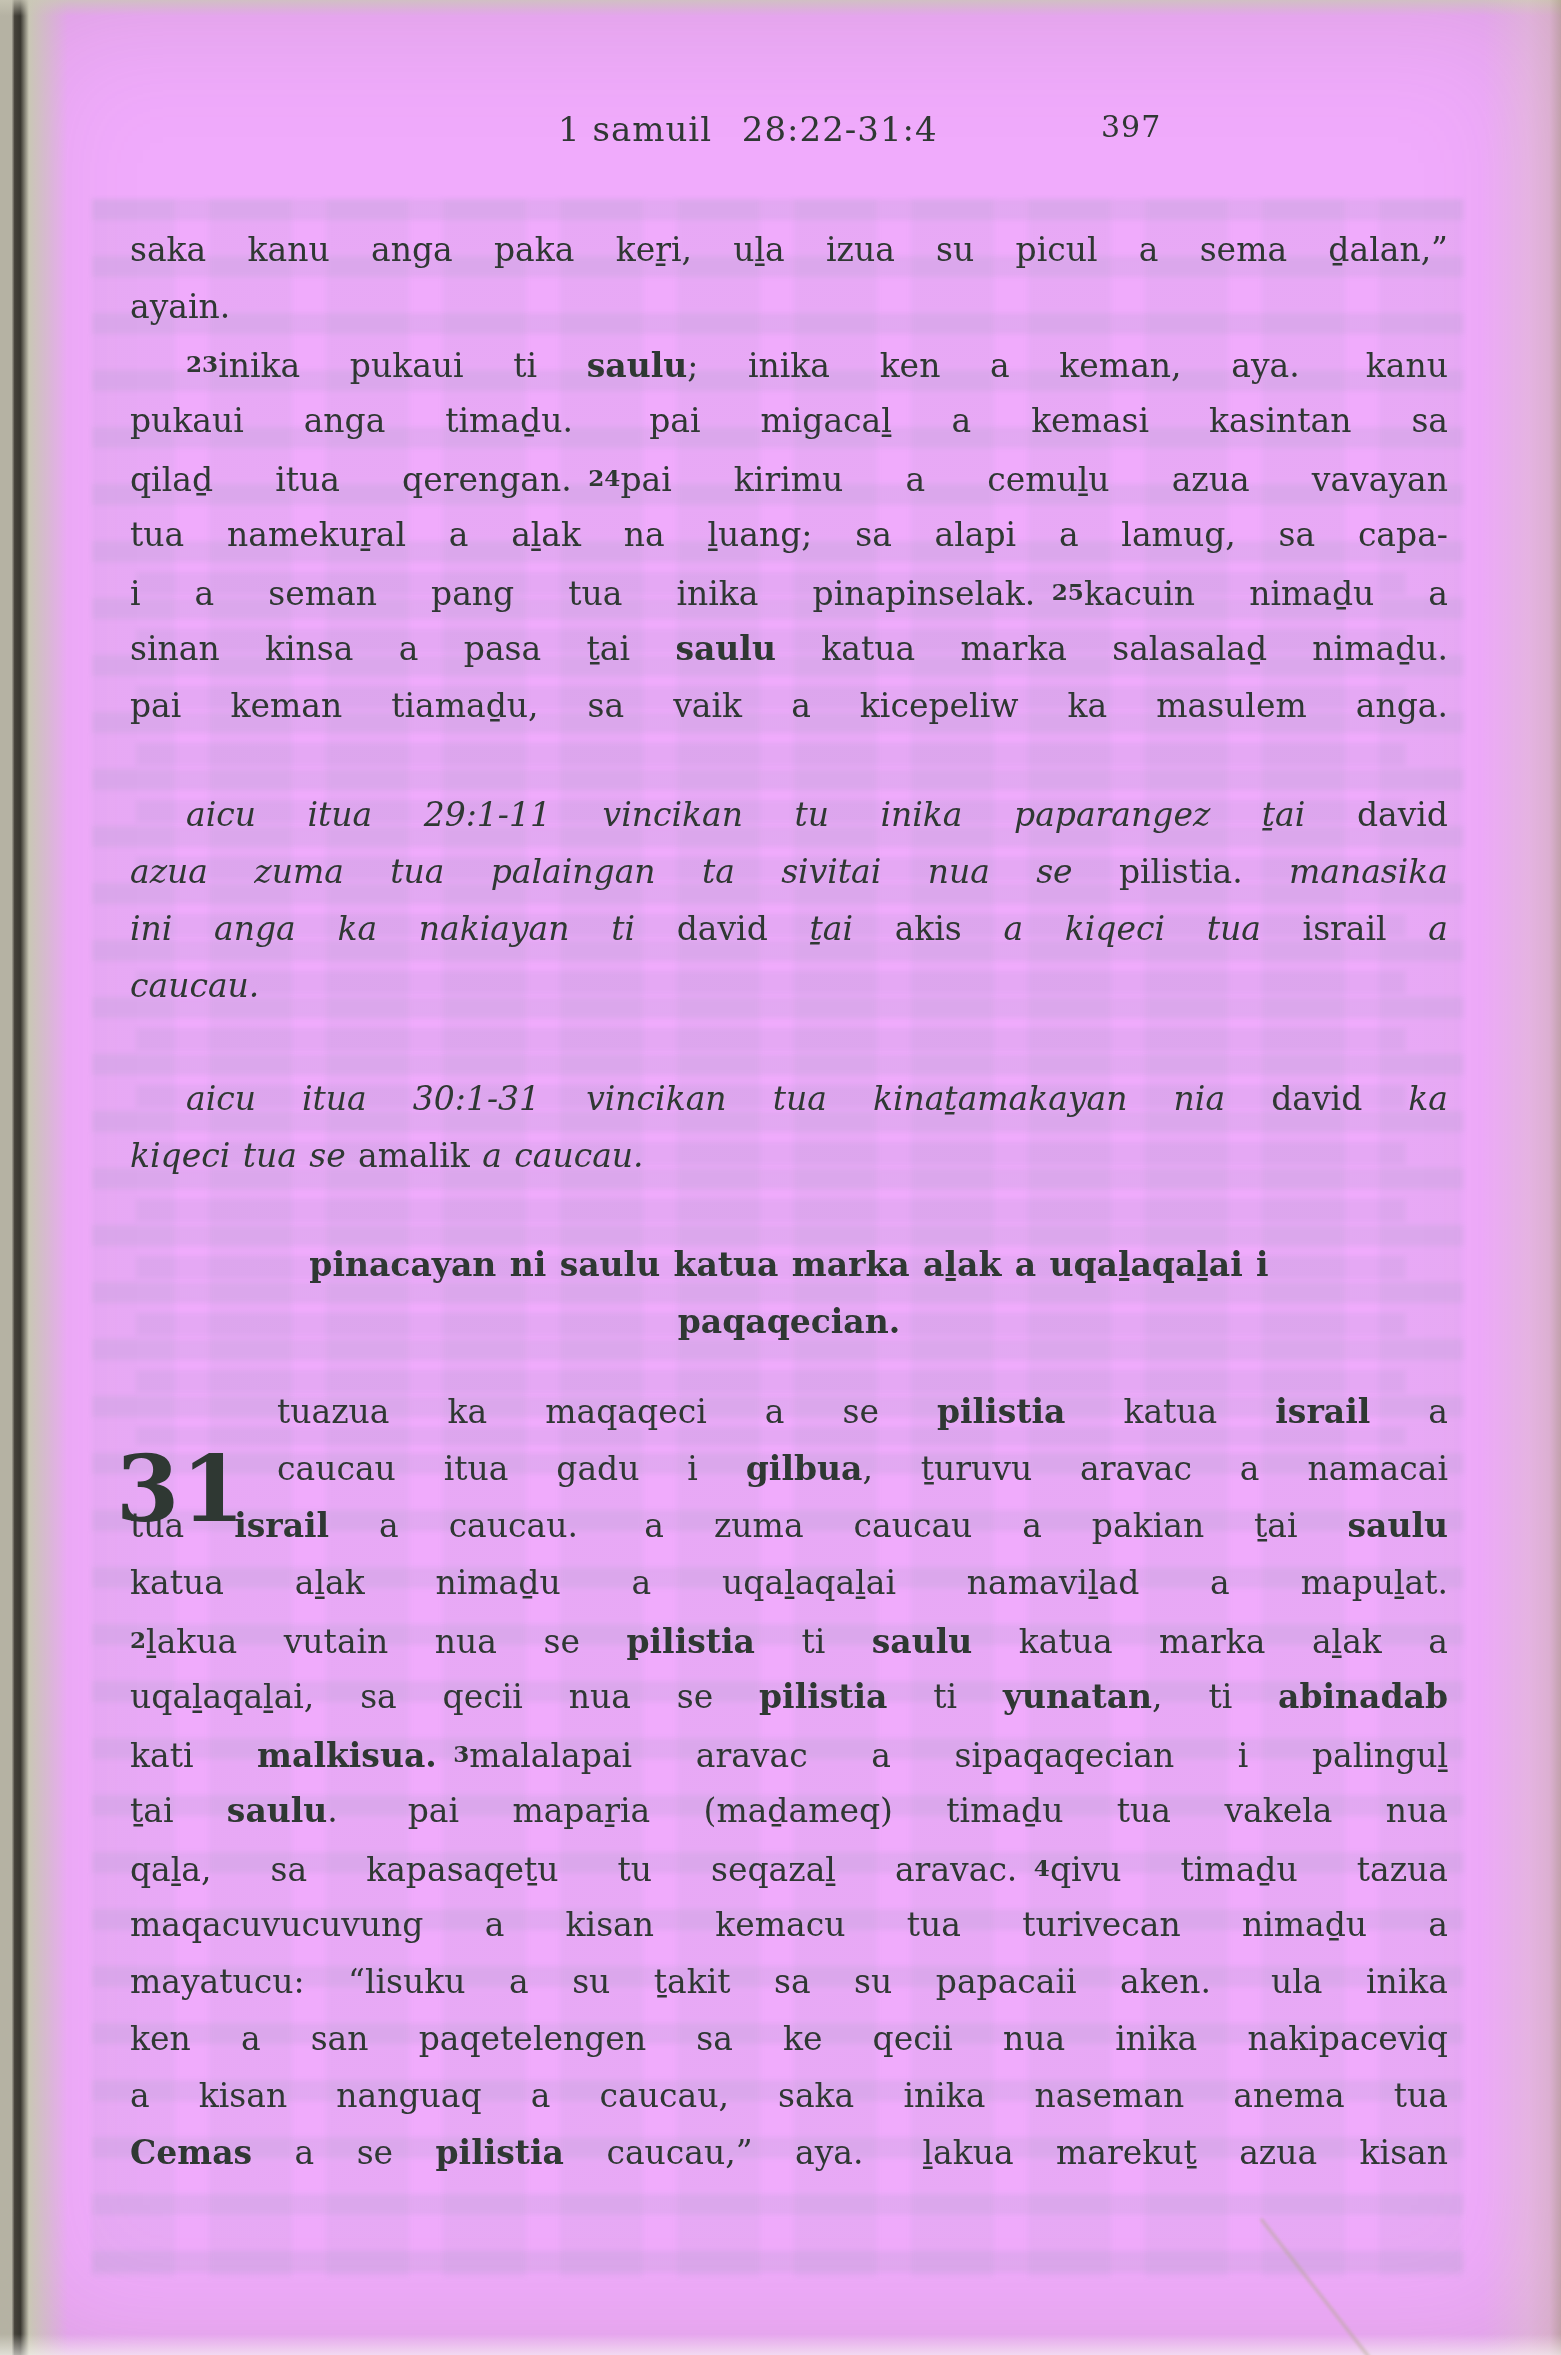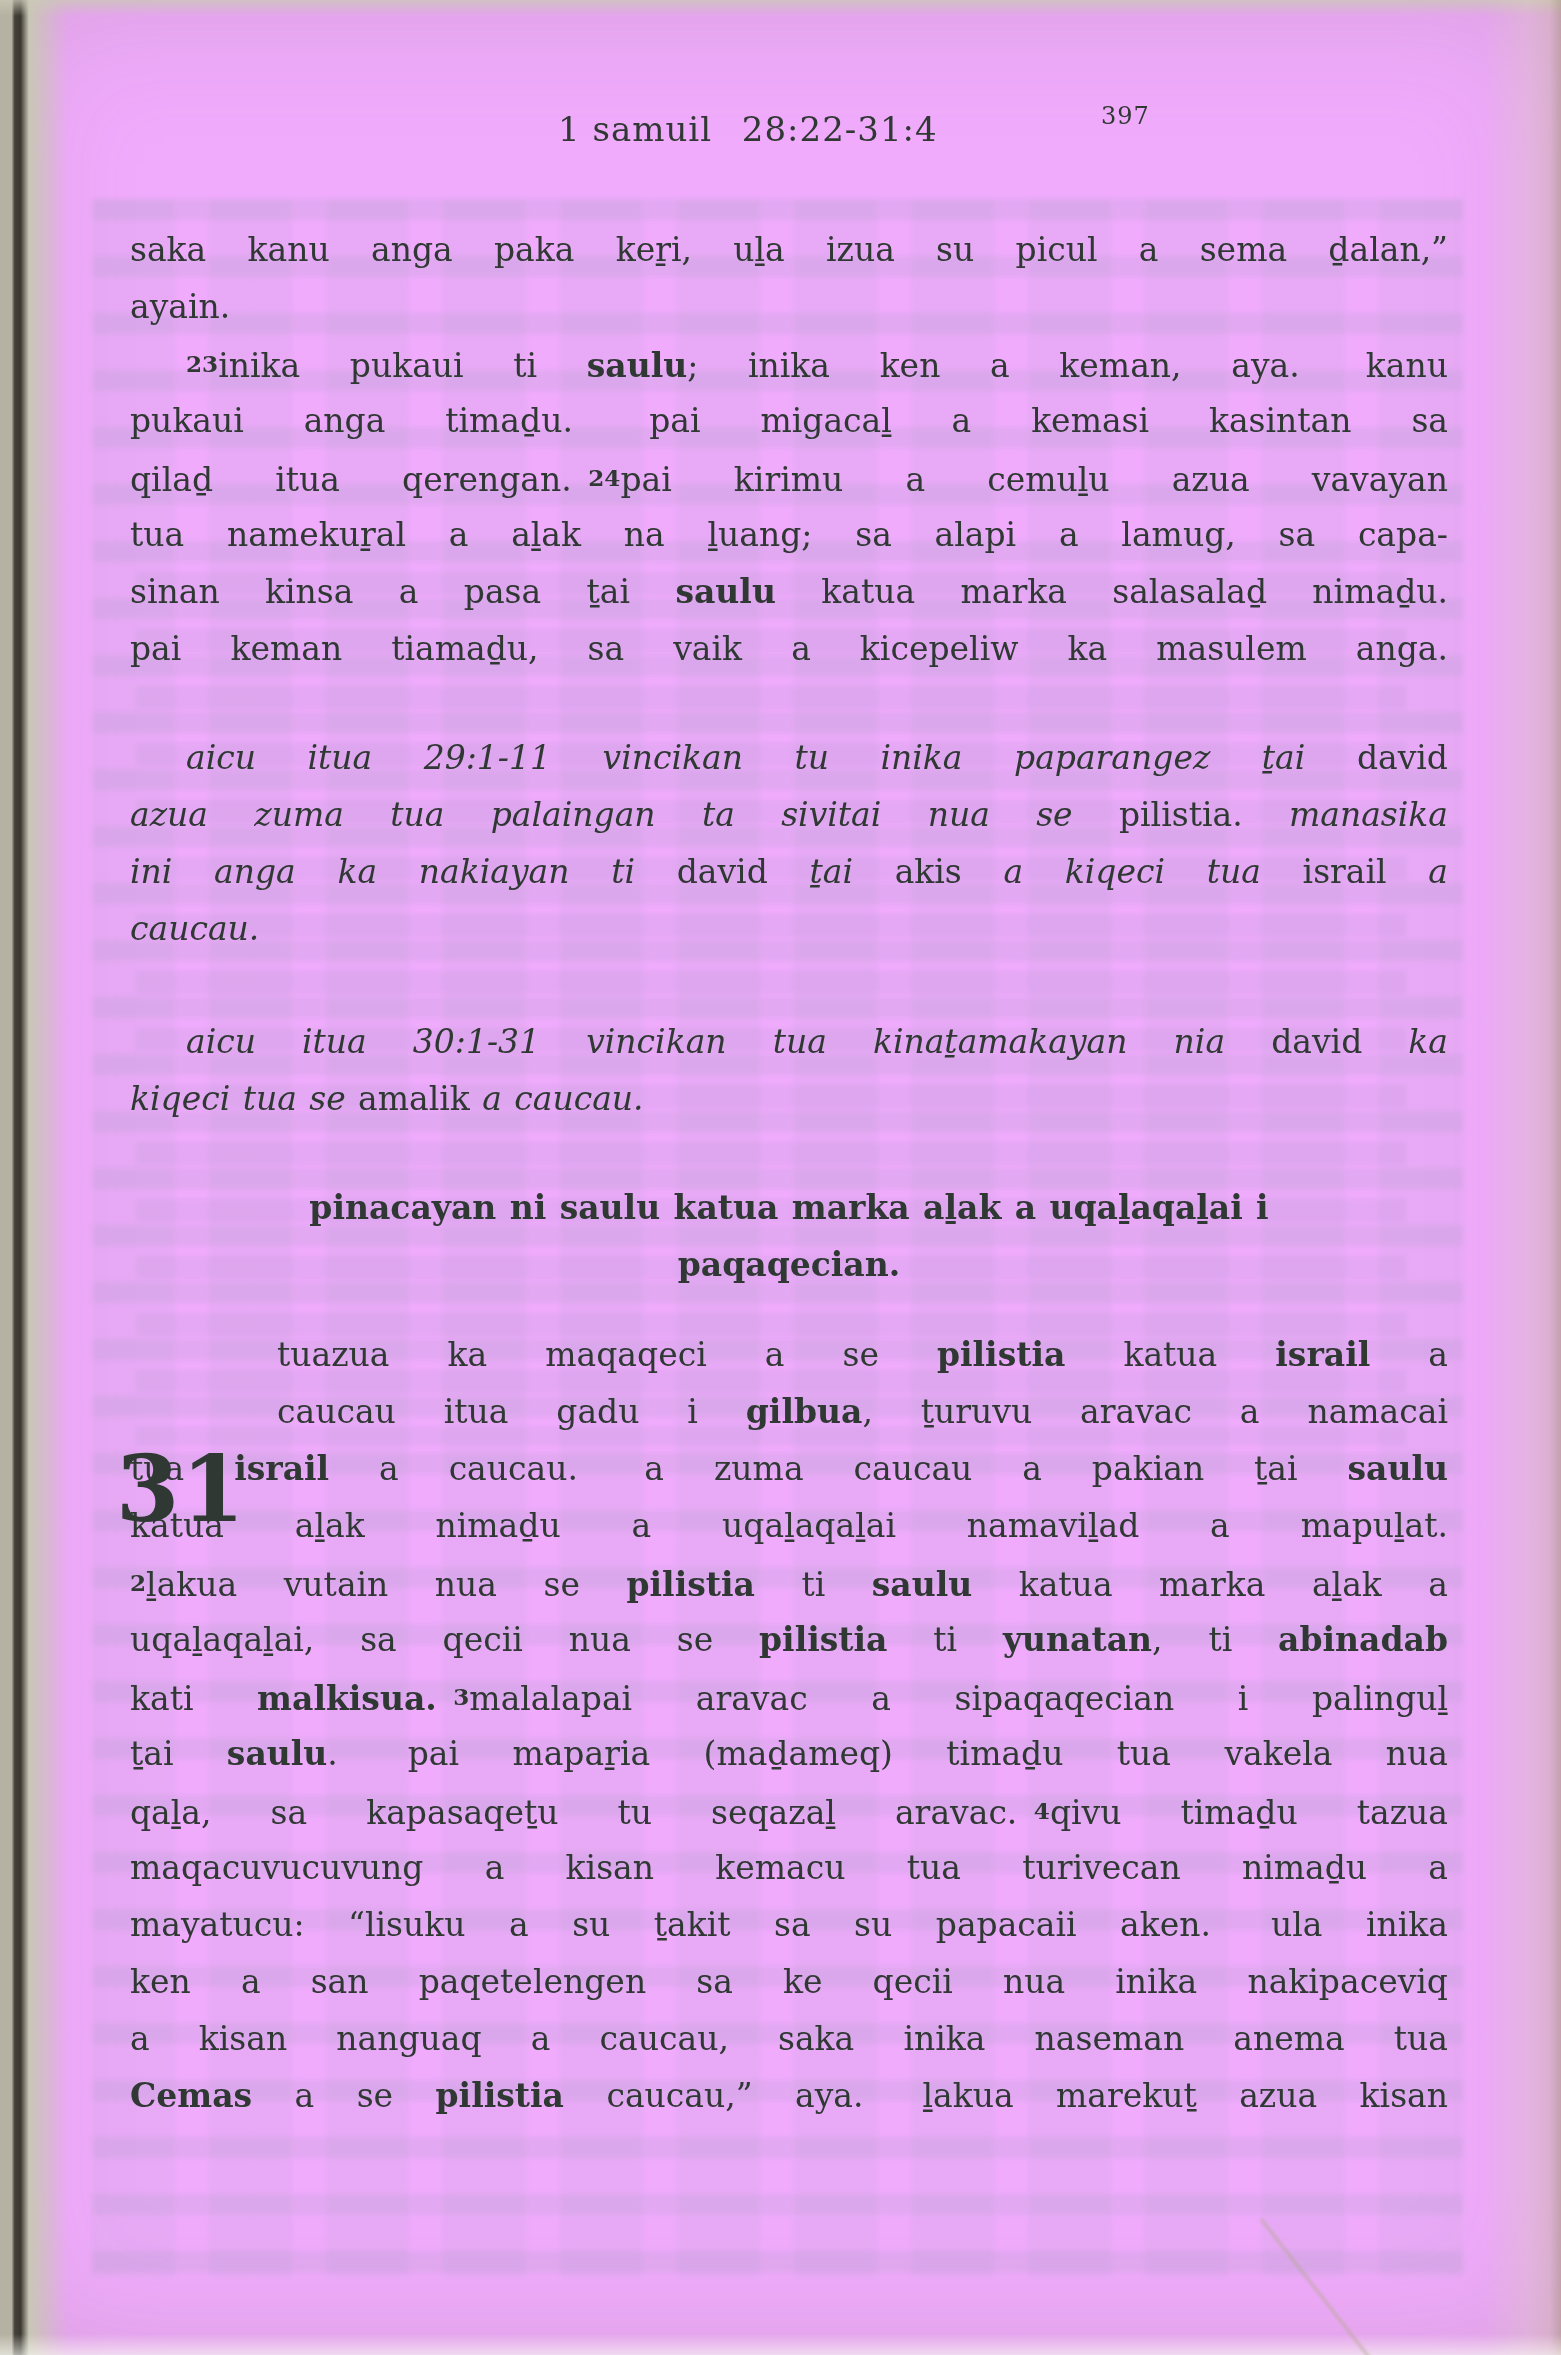--- a/index.html
+++ b/index.html
@@ -51,21 +51,21 @@
   }
   .bleed2{
     position:absolute;left:136px;right:155px;top:543px;height:873px;
     background:repeating-linear-gradient(180deg, rgba(110,145,160,0.08) 0px 23px, rgba(110,145,160,0) 23px 57px);
     filter:blur(1.9px);
     transform:translateY(29px);
     pointer-events:none;
   }
   
   .ref{position:absolute;left:558px;top:109px;font-size:34px;letter-spacing:1px;}
-  .pagenum{position:absolute;left:1101px;top:102px;font-size:24px;letter-spacing:1px;}
+  .pagenum{position:absolute;left:1101px;top:109px;font-size:30px;letter-spacing:1px;}
   
   .text-col{position:absolute;left:115px;top:221px;width:1333px;font-size:33px;}
   .line{height:57px;line-height:57px;text-align:justify;text-align-last:justify;word-spacing:1.9px;margin-left:15px;}
   .line.nj{text-align:left;text-align-last:left;}
   .line.ctr{text-align:center;text-align-last:center;}
   .indent{text-indent:56px;}
   .ch-indent{padding-left:147px;}
   .italic{font-style:italic;}
   .bold{font-weight:bold;}
   .para{margin:0;}
@@ -96,20 +96,21 @@
     <div class="para">
       <div class="line"><span>saka kanu anga paka keṟi, uḻa izua su picul a sema ḏalan,”</span></div>
       <div class="line nj"><span>ayain.</span></div>
     </div>
 
     <div class="para">
       <div class="line indent"><span class="sup">23</span><span>inika pukaui ti </span><span class="b">saulu</span><span>; inika ken a keman, aya.  kanu</span></div>
       <div class="line"><span>pukaui anga timaḏu.  pai migacaḻ a kemasi kasintan sa</span></div>
       <div class="line"><span>qilaḏ itua qerengan. </span><span class="sup">24</span><span>pai kirimu a cemuḻu azua vavayan</span></div>
       <div class="line"><span>tua namekuṟal a aḻak na ḻuang; sa alapi a lamug, sa capa-</span></div>
+      <div class="line"><span>i a seman pang tua inika pinapinselak. </span><span class="sup">25</span><span>kacuin nimaḏu a</span></div>
       <div class="line"><span>sinan kinsa a pasa ṯai </span><span class="b">saulu</span><span> katua marka salasalaḏ nimaḏu.</span></div>
       <div class="line"><span>pai keman tiamaḏu, sa vaik a kicepeliw ka masulem anga.</span></div>
     </div>
 
     <div class="para italic gap-lg">
       <div class="line indent"><span>aicu itua 29:1-11 vincikan tu inika paparangez ṯai </span><span class="b-rm">david</span></div>
       <div class="line"><span>azua zuma tua palaingan ta sivitai nua se </span><span class="b-rm">pilistia.</span><span> manasika</span></div>
       <div class="line"><span>ini anga ka nakiayan ti </span><span class="b-rm">david</span><span> ṯai </span><span class="b-rm">akis</span><span> a kiqeci tua </span><span class="b-rm">israil</span><span> a</span></div>
       <div class="line nj"><span>caucau.</span></div>
     </div>

